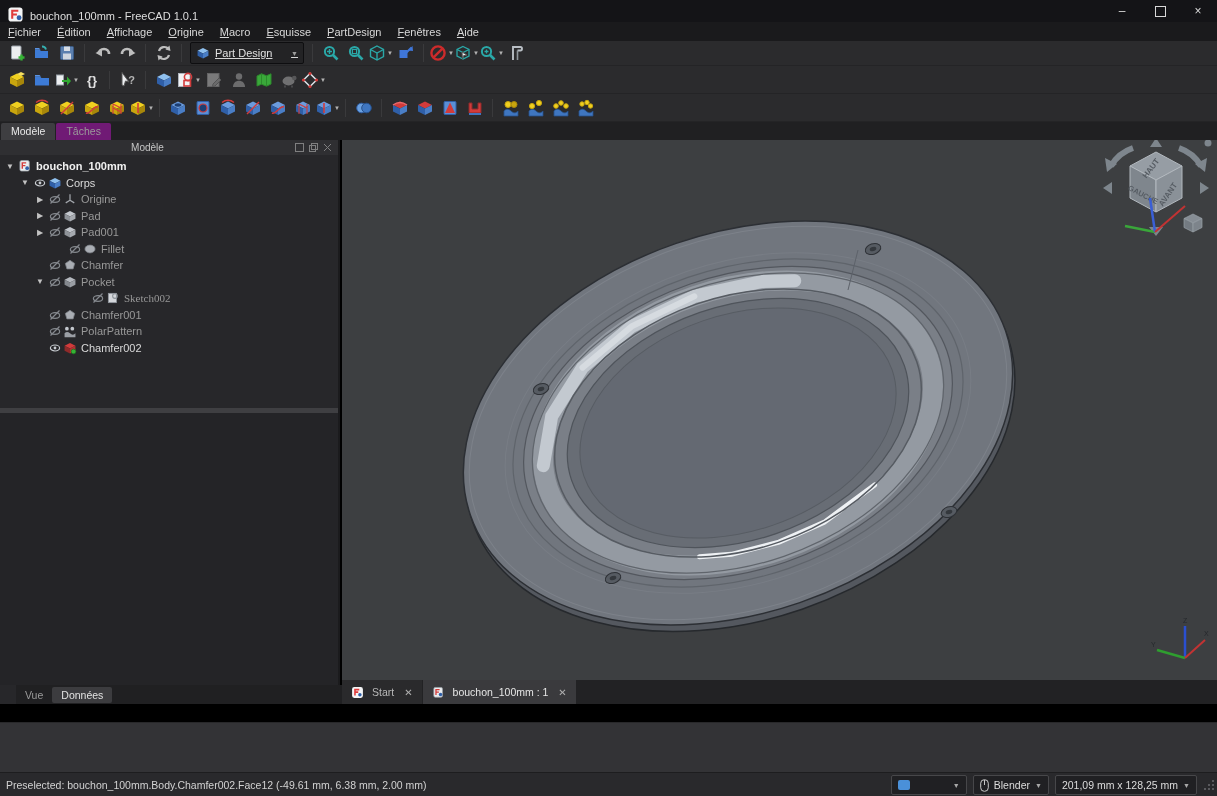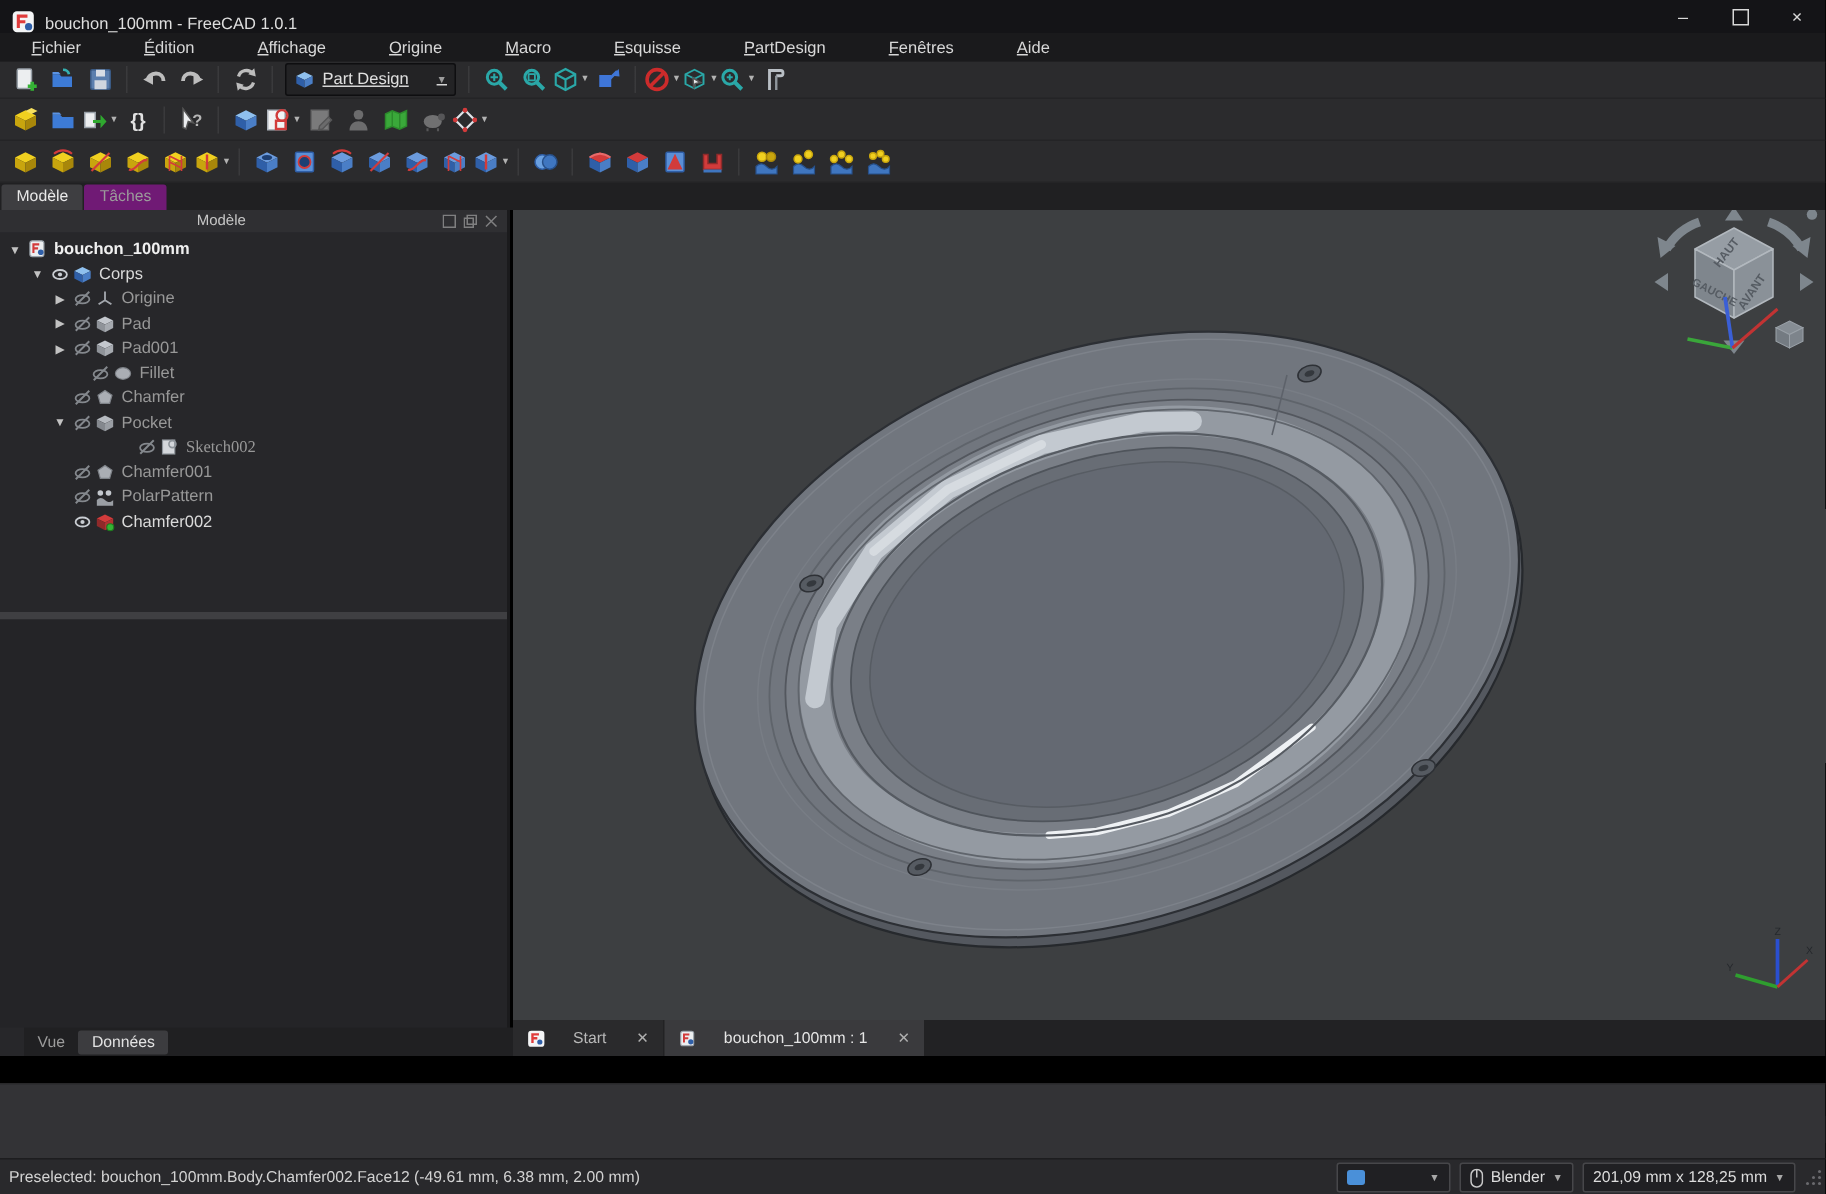--- a/index.html
+++ b/index.html
@@ -9,21 +9,21 @@
   .abs{position:absolute;}
   
   #titlebar{left:0;top:0;width:1217px;height:22px;background:#141417;display:flex;align-items:flex-end;}
   #titlebar .applogo{width:15px;height:15px;margin:0 7px 0 8px;}
   #titlebar .title{font-size:11px;color:#dedede;}
   .wctl{width:38px;height:22px;display:flex;align-items:center;justify-content:center;color:#d8d8d8;font-size:12px;}
   #winctls{margin-left:auto;display:flex;}
   .maxbox{width:9px;height:9px;border:1px solid #d8d8d8;}
   
   #menubar{left:0;top:22px;width:1217px;height:19px;background:#1a1a1c;display:flex;align-items:center;border-bottom:1px solid #121214;}
-  .mitem{padding:2px 21px;font-size:11px;color:#d8d8d8;}
+  .mitem{padding:2px 8px;font-size:11px;color:#d8d8d8;}
   .mitem:first-letter{text-decoration:underline;}
   
   .trow{left:0;width:1217px;background:#2b2b2d;display:flex;align-items:center;padding-left:4px;box-sizing:border-box;}
   #trow1{top:41px;height:25px;border-bottom:1px solid #242426;}
   #trow2{top:66px;height:28px;border-bottom:1px solid #242426;}
   #trow3{top:94px;height:28px;border-bottom:1px solid #242426;}
   .tbtn{width:25px;height:24px;display:flex;align-items:center;justify-content:center;border-radius:2px;position:relative;flex:none;}
   .tbtn svg{display:block;}
   .tbtn.disabled{opacity:.42;filter:grayscale(1);}
   .ddarw{font-size:6px;color:#b2b2b2;margin-left:1px;flex:none;}
@@ -56,21 +56,21 @@
   #treesplit{left:0;top:268px;width:338px;height:5px;background:#3f3f42;}
   #props{left:0;top:273px;width:338px;height:272px;background:#242427;}
   #lbtabs{left:16px;top:545px;width:338px;height:19px;background:#202022;display:flex;align-items:center;}
   .lbtab{font-size:10.5px;padding:2px 9px;}
   .lbtab.active{background:#3c3c3f;color:#e2e2e2;border-radius:2px;}
   .lbtab.inactive{color:#9b9b9b;}
   
   #viewport{left:342px;top:140px;width:875px;height:540px;background:#3d3f41;overflow:hidden;}
   
   #mdibar{left:342px;top:680px;width:875px;height:24px;background:#222224;display:flex;align-items:stretch;}
-  .mtab{display:flex;align-items:center;gap:18px;padding:0 9px;font-size:10.5px;margin-right:1px;}
+  .mtab{display:flex;align-items:center;gap:8px;padding:0 9px;font-size:10.5px;margin-right:1px;}
   .mtab.active{background:#3a3a3d;color:#e6e6e6;}
   .mtab.inactive{background:#2a2a2c;color:#b8b8b8;}
   .mclose{font-size:10px;color:#b0b0b0;margin-left:2px;}
   
   #rpthdr{left:0;top:744px;width:1217px;height:18px;background:#2f2f32;display:flex;align-items:center;}
   #rpthdr .ptitle{flex:1;text-align:center;font-size:10px;color:#c6c6c6;}
   #rptbody{left:0;top:722px;width:1217px;height:50px;background:#333336;border-top:1px solid #28282a;}
   
   #statusbar{left:0;top:772px;width:1217px;height:24px;background:#29292c;display:flex;align-items:center;border-top:1px solid #1d1d1f;}
   #statusmsg{font-size:10.5px;color:#d2d2d2;margin-left:6px;flex:1;white-space:nowrap;}
@@ -580,21 +580,21 @@
         </span>
         <span class="ticon">
           <svg width="14" height="14" viewBox="0 0 18 18">
             <polygon points="9,2.5 16,6 9,9.5 2,6" fill="#c3c7cd"></polygon>
             <polygon points="2,6 9,9.5 9,16 2,12.5" fill="#8f9399"></polygon>
             <polygon points="9,9.5 16,6 16,12.5 9,16" fill="#a6aab0"></polygon>
           </svg>
         </span>
         <span class="tlabel tdim">Pad001</span>
       </div>
-      <div class="trow-item" style="padding-left: 45px;">
+      <div class="trow-item" style="padding-left: 21px; margin-left: 32px;">
         <span class="texp"></span>
         <span class="teye">
           <svg width="12" height="12" viewBox="0 0 12 12">
             <ellipse cx="6" cy="6.5" rx="4.6" ry="2.8" fill="none" stroke="#84888d" stroke-width="1.2"></ellipse>
             <line x1="1.5" y1="10.5" x2="10.5" y2="1.5" stroke="#84888d" stroke-width="1.3"></line>
           </svg>
         </span>
         <span class="ticon">
           <svg width="14" height="14" viewBox="0 0 18 18">
             <ellipse cx="9" cy="9" rx="6.5" ry="5" fill="#aaaeb4" stroke="#7e8288"></ellipse>

